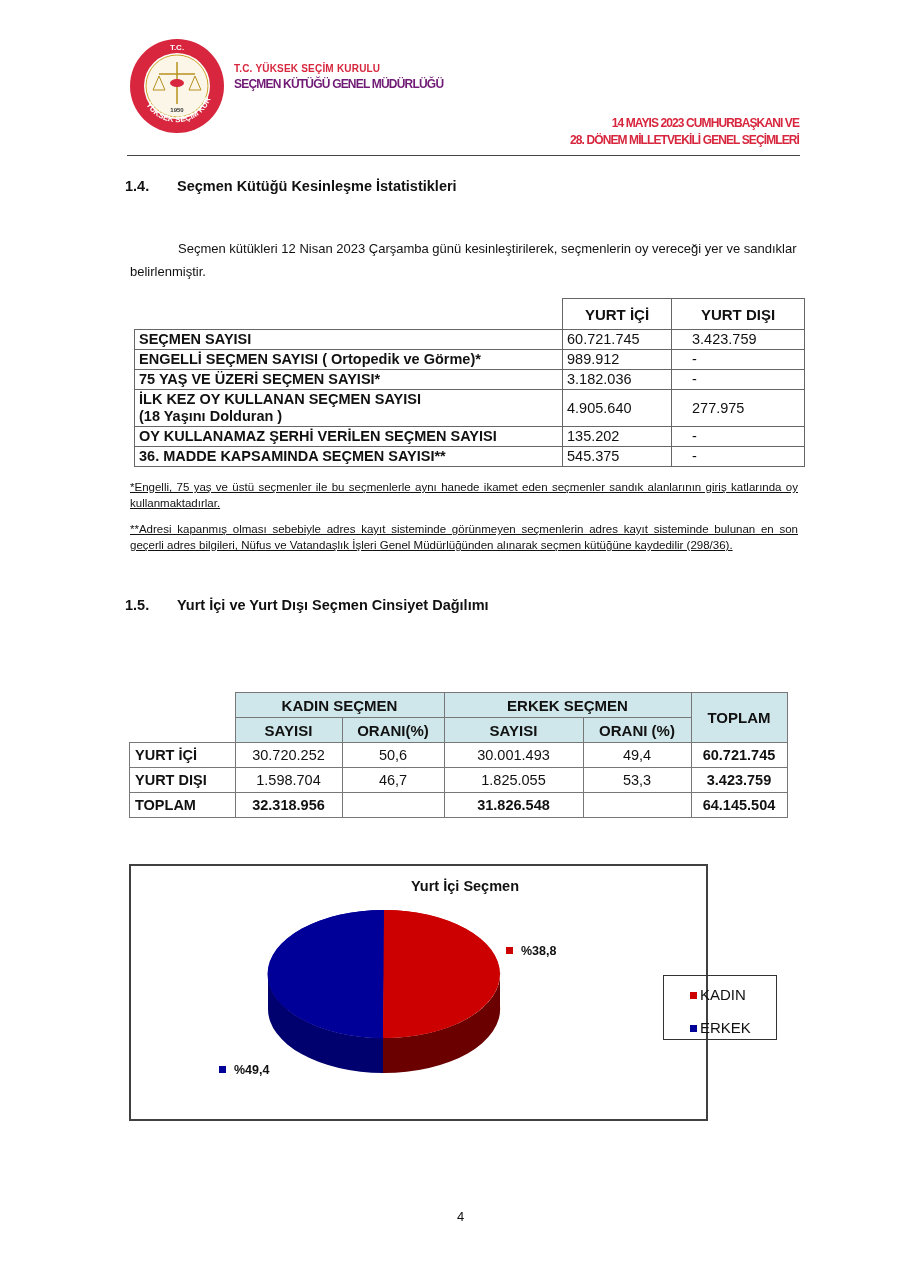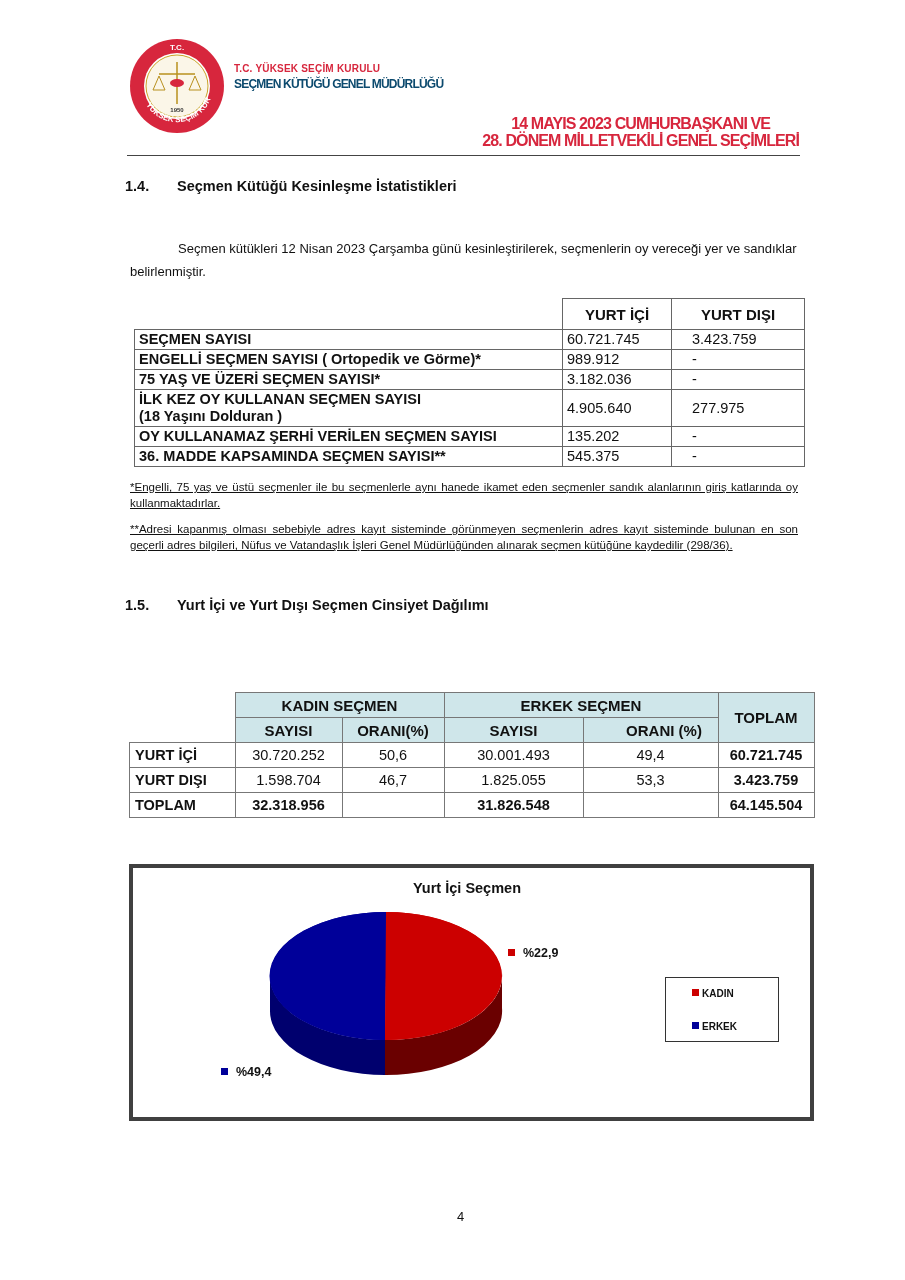--- a/index.html
+++ b/index.html
@@ -2,22 +2,22 @@
 <html><head>
 <meta charset="utf-8">
 <style>
   html, body { margin: 0; padding: 0; background: #ffffff; }
   body { width: 905px; height: 1280px; position: relative; font-family: "Liberation Sans", sans-serif; color: #111; overflow: hidden; }
 
   
   .logo { position: absolute; left: 129px; top: 38px; width: 96px; height: 96px; }
   .org { position: absolute; left: 234px; top: 60px; }
   .org-name { color: #d7263d; font-weight: bold; font-size: 10px; letter-spacing: 0.2px; line-height: 17px; }
-  .org-sub { color: #0c4a6e; font-weight: bold; font-size: 12px; letter-spacing: -0.8px; line-height: 15px; }
-  .election { position: absolute; right: 106px; top: 115px; text-align: center; color: #d7263d; font-weight: bold; font-size: 16px; letter-spacing: -0.9px; line-height: 17px; }
+  .org-sub { color: #701a75; font-weight: bold; font-size: 12px; letter-spacing: -0.8px; line-height: 15px; }
+  .election { position: absolute; right: 106px; top: 115px; text-align: right; color: #d7263d; font-weight: bold; font-size: 12px; letter-spacing: -0.9px; line-height: 17px; }
   .hr { position: absolute; left: 127px; top: 155px; width: 673px; height: 1px; background: #444; }
 
   
   .sec-head { position: absolute; left: 125px; font-weight: bold; font-size: 14.5px; }
   .sec-head .num { display: inline-block; width: 52px; }
 
   .para { position: absolute; left: 130px; top: 237px; width: 670px; font-size: 13px; line-height: 23px; }
   .para .indent { display: inline-block; width: 48px; }
 
   
@@ -35,26 +35,26 @@
 
   
   .t2 { position: absolute; left: 129px; top: 692px; font-size: 14.5px; }
   .t2 td { border: 1px solid #777; height: 24px; text-align: center; padding: 0; }
   .t2 td.hd { background: #cfe6ea; font-weight: bold; font-size: 15px; }
   .t2 td.rl { font-weight: bold; text-align: left; padding-left: 5px; }
   .t2 td.empty { border: none; }
   .t2 .b { font-weight: bold; }
 
   
-  .chart { position: absolute; left: 129px; top: 864px; width: 685px; height: 257px; border: 4px solid #404040; box-sizing: border-box; }
+  .chart { position: absolute; left: 129px; top: 864px; width: 579px; height: 257px; border: 2px solid #404040; box-sizing: border-box; }
   .chart-title { position: absolute; left: 280px; top: 12px; font-weight: bold; font-size: 14.5px; }
   .pie { position: absolute; left: 0; top: 0; }
   .dlabel { position: absolute; font-weight: bold; font-size: 12.5px; }
   .dlabel .sw { display: inline-block; width: 7px; height: 7px; margin-right: 8px; vertical-align: 1px; }
-  .legend { position: absolute; left: 532px; top: 109px; width: 114px; height: 65px; border: 1px solid #333; box-sizing: border-box; font-weight: bold; font-size: 10px; text-align: right; }
+  .legend { position: absolute; left: 532px; top: 109px; width: 114px; height: 65px; border: 1px solid #333; box-sizing: border-box; font-weight: normal; font-size: 15px; text-align: right; }
   .legend .item { position: absolute; left: 26px; }
   .legend .sw { display: inline-block; width: 7px; height: 7px; margin-right: 3px; vertical-align: 1px; }
 
   .page-num { position: absolute; left: 457px; top: 1209px; font-size: 13px; }
 </style>
 </head>
 <body>
 
 <div class="logo">
   <svg width="96" height="96" viewBox="0 0 96 96">
@@ -144,21 +144,21 @@
     <td class="empty" style="width:105px;"></td>
     <td class="hd" colspan="2">KADIN SEÇMEN</td>
     <td class="hd" colspan="2">ERKEK SEÇMEN</td>
     <td class="hd" rowspan="2" style="width:95px;">TOPLAM</td>
   </tr>
   <tr>
     <td class="empty" style="border-bottom:1px solid #777;"></td>
     <td class="hd" style="width:106px;">SAYISI</td>
     <td class="hd" style="width:101px;margin-left:48px;">ORANI(%)</td>
     <td class="hd" style="width:138px;">SAYISI</td>
-    <td class="hd" style="width:107px;padding-left:27px;">ORANI (%)</td>
+    <td class="hd" style="width:107px;">ORANI (%)</td>
   </tr>
   <tr>
     <td class="rl">YURT İÇİ</td>
     <td>30.720.252</td>
     <td>50,6</td>
     <td>30.001.493</td>
     <td>49,4</td>
     <td class="b">60.721.745</td>
   </tr>
   <tr>
@@ -185,21 +185,21 @@
   <svg class="pie" width="685" height="257">
 
     <path d="M137 108 L137 143 A116 64 0 0 0 252 207 L252 172 A116 64 0 0 1 137 108 Z" fill="#00006e"></path>
     <path d="M252 172 L252 207 A116 64 0 0 0 369 140 L369 105 A116 64 0 0 1 252 172 Z" fill="#6a0000"></path>
 
     <path d="M253 108 L253 44 A116 64 0 0 0 252 172 Z" fill="#000099"></path>
     <path d="M253 108 L253 44 A116 64 0 0 1 252 172 Z" fill="#cc0000"></path>
     <path d="M253 44 A116 64 0 0 0 137 108 A116 64 0 0 0 252 172 Z" fill="#000099"></path>
     <path d="M253 44 A116 64 0 0 1 369 108 A116 64 0 0 1 252 172 Z" fill="#cc0000"></path>
   </svg>
-  <div class="dlabel" style="left:375px; top:78px;"><span class="sw" style="background:#cc0000;"></span><span>%22,9</span></div>
+  <div class="dlabel" style="left:375px; top:78px;"><span class="sw" style="background:#cc0000;"></span><span>%38,8</span></div>
   <div class="dlabel" style="left:88px; top:197px;"><span class="sw" style="background:#000099;"></span><span>%49,4</span></div>
   <div class="legend">
     <div class="item" style="top:10px;"><span class="sw" style="background:#cc0000;"></span><span>KADIN</span></div>
     <div class="item" style="top:43px;"><span class="sw" style="background:#000099;"></span><span>ERKEK</span></div>
   </div>
 </div>
 
 <div class="page-num">4</div>
 
 </body></html>

